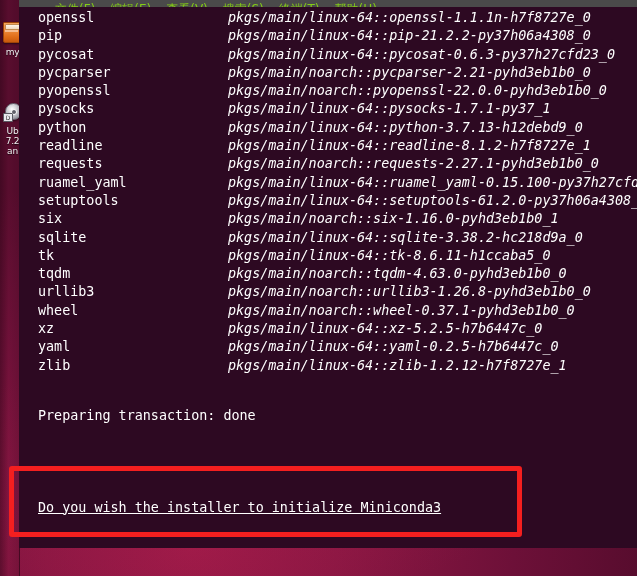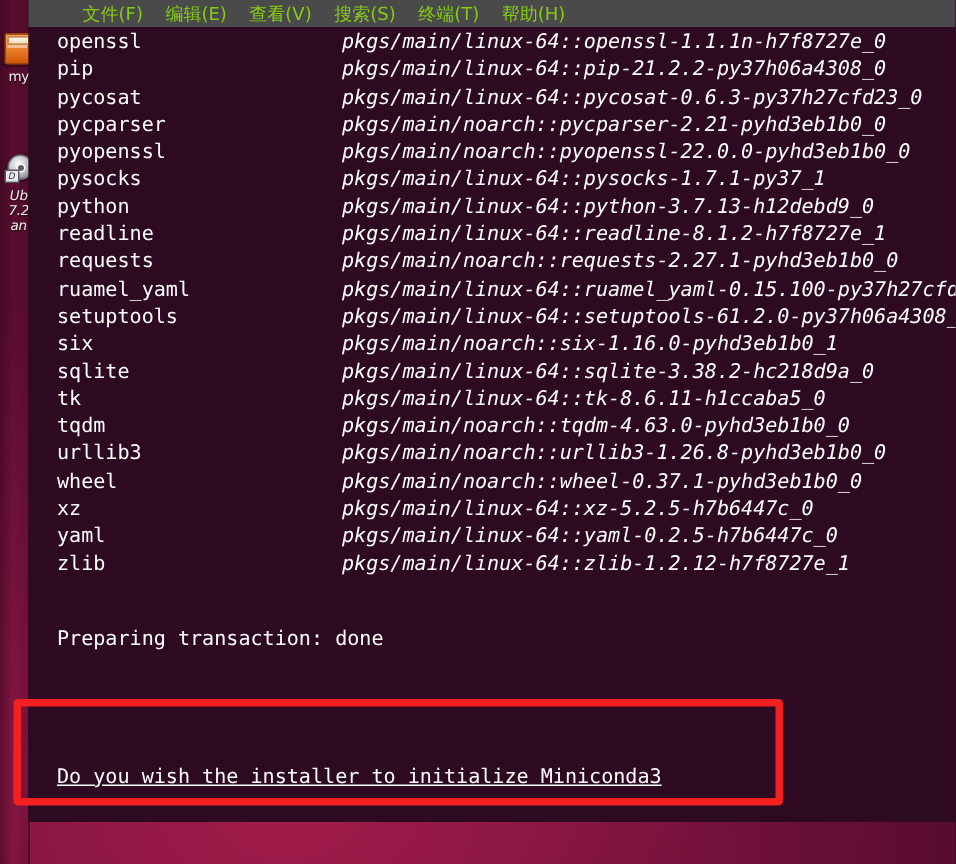--- a/index.html
+++ b/index.html
@@ -149,21 +149,21 @@
     color: #84cc16;
     font-family: "DejaVu Sans", sans-serif;
     font-size: 12px;
     line-height: 18px;
     margin-right: 15px;
     white-space: nowrap;
   }
 
   .term-body {
     position: absolute;
-    left: 0; top: 18px;
+    left: 0; top: 7px;
     width: 618px; height: 530px;
     background: #2d0922;
     color: #ffffff;
     font-family: "DejaVu Sans Mono", monospace;
     font-size: 13.4px;
     line-height: 18.3px;
     white-space: pre;
   }
   .pkg-table {
     position: absolute;
@@ -209,21 +209,21 @@
 
   <div class="launcher"></div>
 
   <div class="desk-icon" style="top:22px;">
     <span class="glyph">
       <span class="folder-ico" style="display:inline-block;"></span>
     </span>
     <span class="caption">my</span>
   </div>
 
-  <div class="desk-icon" style="top:103px;font-style:italic;">
+  <div class="desk-icon" style="top:103px;">
     <span class="glyph">
       <span class="disc-ico" style="display:inline-block;">
         <span class="disc"></span>
         <span class="badge">D</span>
       </span>
     </span>
     <span class="caption">Ub</span>
     <span class="caption">7.2</span>
     <span class="caption">an</span>
   </div>

